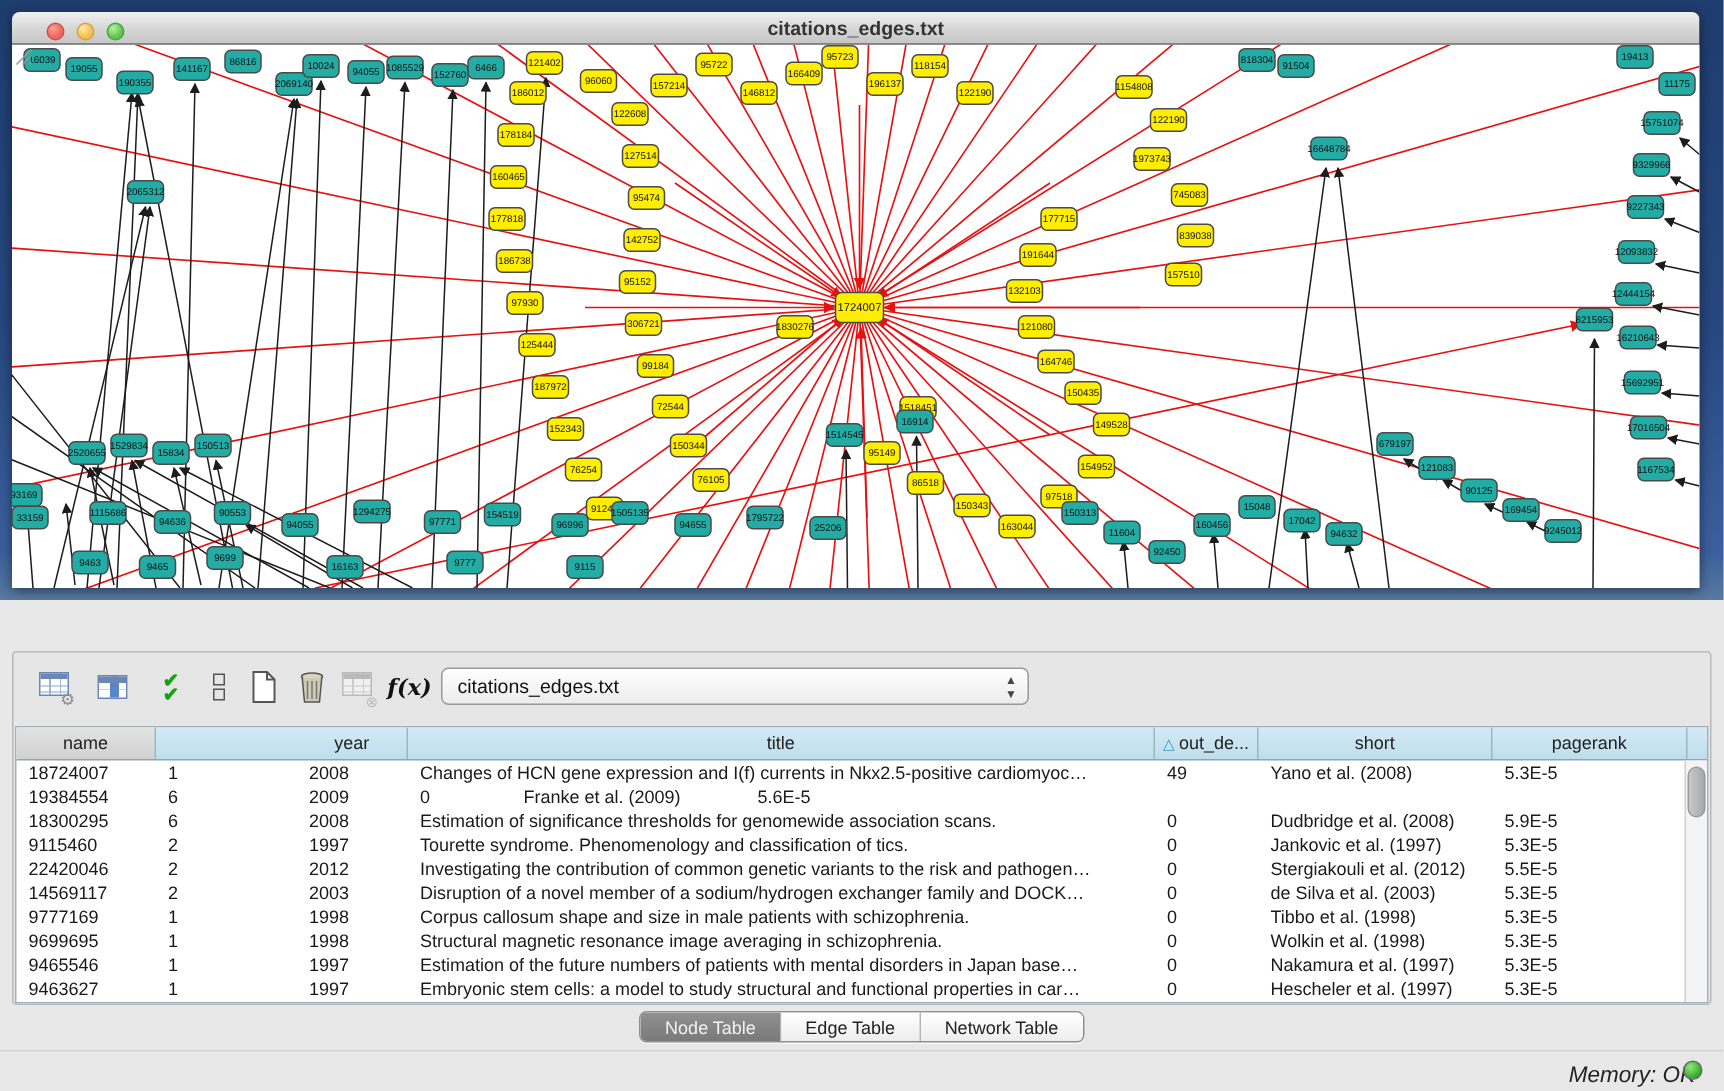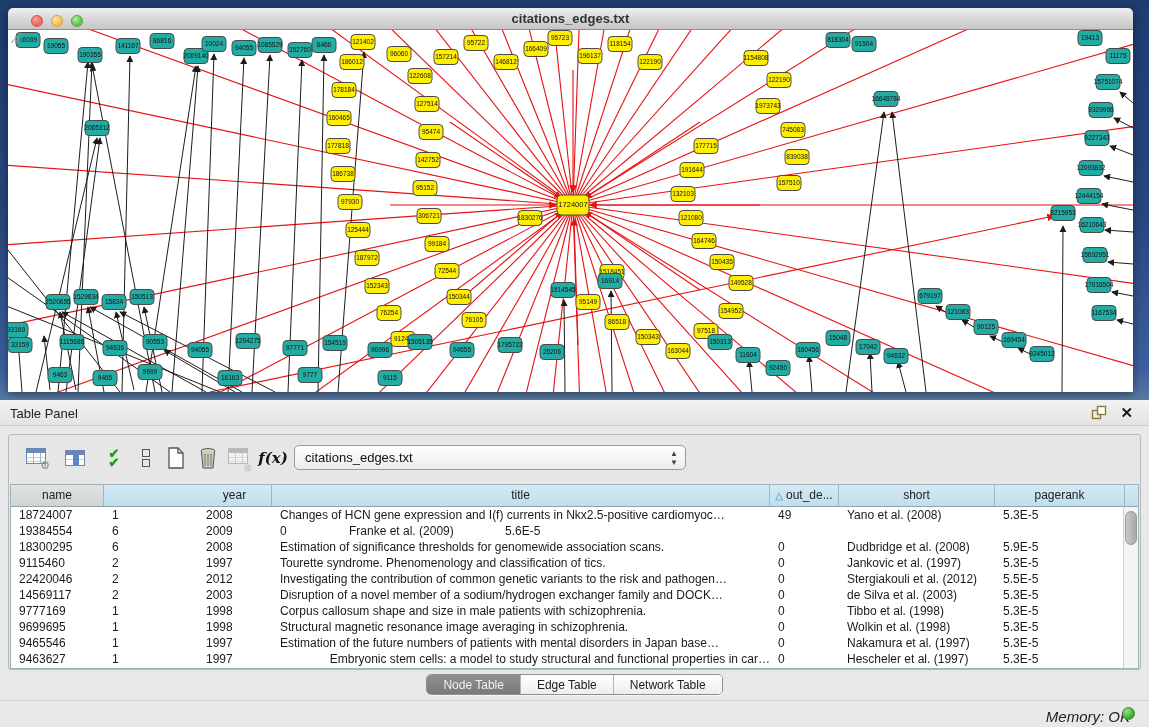--- a/index.html
+++ b/index.html
@@ -442,28 +442,20 @@
       </svg>
       <svg class="grip" width="14" height="14" viewBox="0 0 14 14">
         <path d="M13,3 L3,13 M13,7 L7,13 M13,11 L11,13" stroke="#9a9a9a" stroke-width="1.2" fill="none"></path>
       </svg>
     </div>
   </div>
   <div class="split-grip"><span></span><span></span></div>
 </div>
 
 <div class="panel">
-  <div class="panel-header">
-    <span class="panel-title">Table Panel</span>
-    <svg class="ph-float" viewBox="0 0 16 16">
-      <rect x="1.5" y="5.5" width="8" height="8" fill="none" stroke="#8a7d3a" stroke-width="1.4"></rect>
-      <rect x="6.5" y="1.5" width="8" height="8" fill="#fff" stroke="#8a7d3a" stroke-width="1.4"></rect>
-    </svg>
-    <span class="ph-close">✕</span>
-  </div>
 
   <div class="panel-body">
     <div class="toolbar" id="toolbar">
       <div class="select">
         <span class="val">citations_edges.txt</span>
         <span class="step">▲<br>▼</span>
       </div>
     <div class="tbtn" style="left: 6px;">
           <span style="position:relative"><span class="igrid"></span><span style="position:absolute;right:-4px;bottom:-4px;font-size:11px;color:#8b8b8b">⚙</span></span>
         </div>
@@ -588,21 +580,21 @@
             <div class="td" style="width: 74px;">1997</div>
             <div class="td" style="width: 498px;">Estimation of the future numbers of patients with mental disorders in Japan base…</div>
             <div class="td" style="width: 69px;">0</div>
             <div class="td" style="width: 156px;">Nakamura et al. (1997)</div>
             <div class="td" style="width: 130px;">5.3E-5</div>
           </div>
           <div class="trow">
             <div class="td" style="width: 93px;">9463627</div>
             <div class="td" style="width: 94px;">1</div>
             <div class="td" style="width: 74px;">1997</div>
-            <div class="td" style="width: 498px; text-align: right;">Embryonic stem cells: a model to study structural and functional properties in car…</div>
+            <div class="td" style="width: 498px;">Embryonic stem cells: a model to study structural and functional properties in car…</div>
             <div class="td" style="width: 69px;">0</div>
             <div class="td" style="width: 156px;">Hescheler et al. (1997)</div>
             <div class="td" style="width: 130px;">5.3E-5</div>
           </div>
         </div>
       <div class="vscroll">
         <div class="vthumb"></div>
       </div>
     </div>
   </div>

